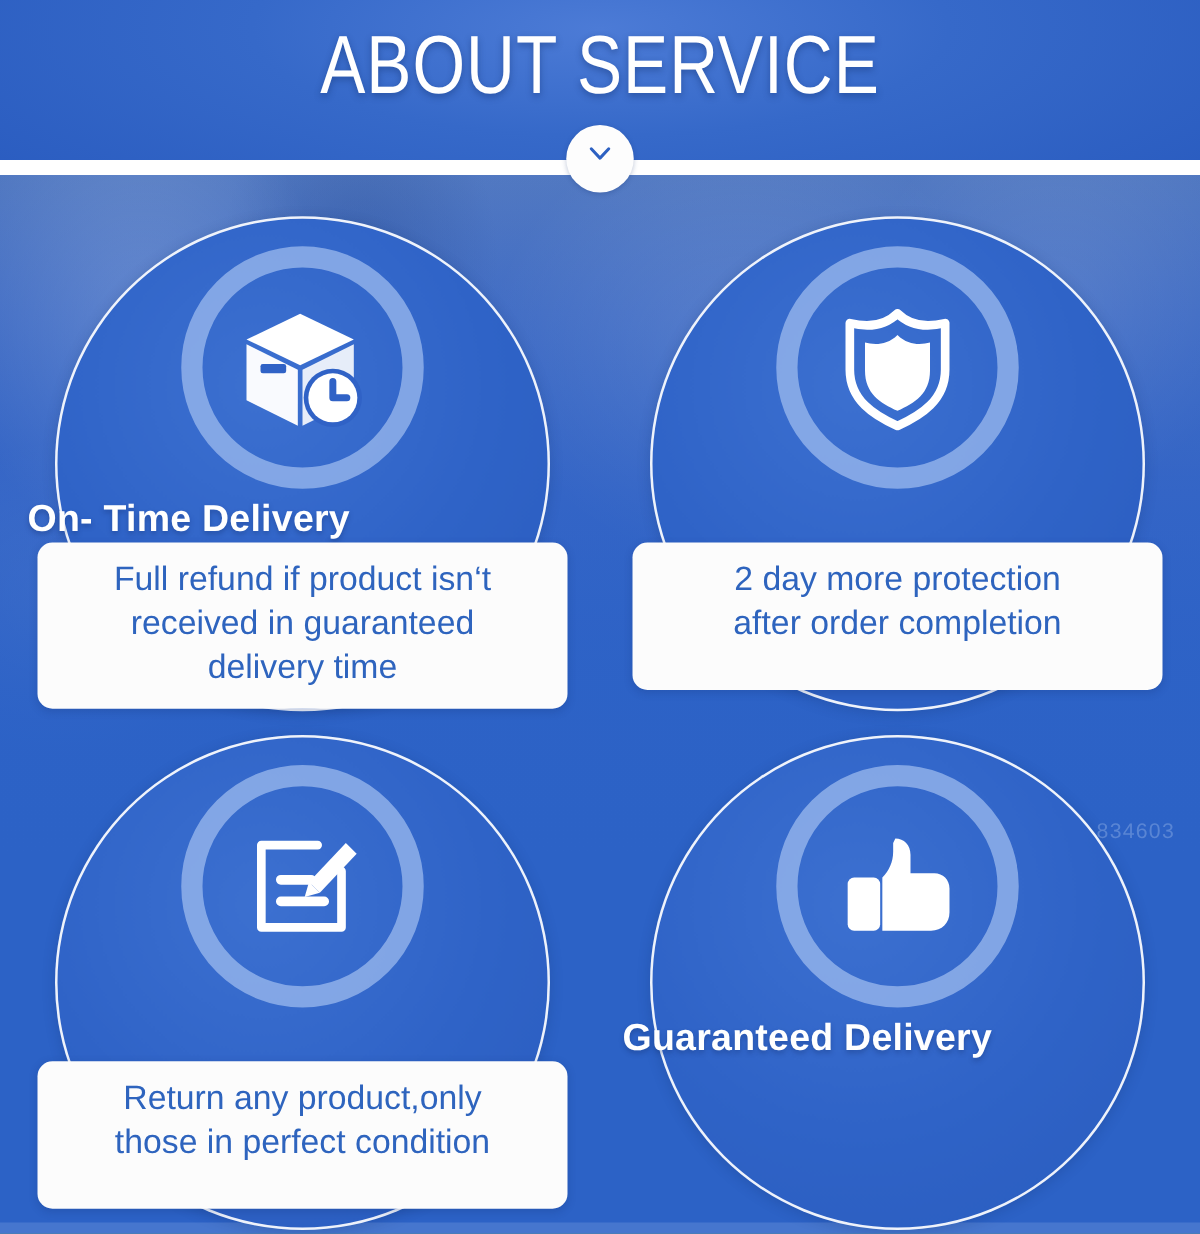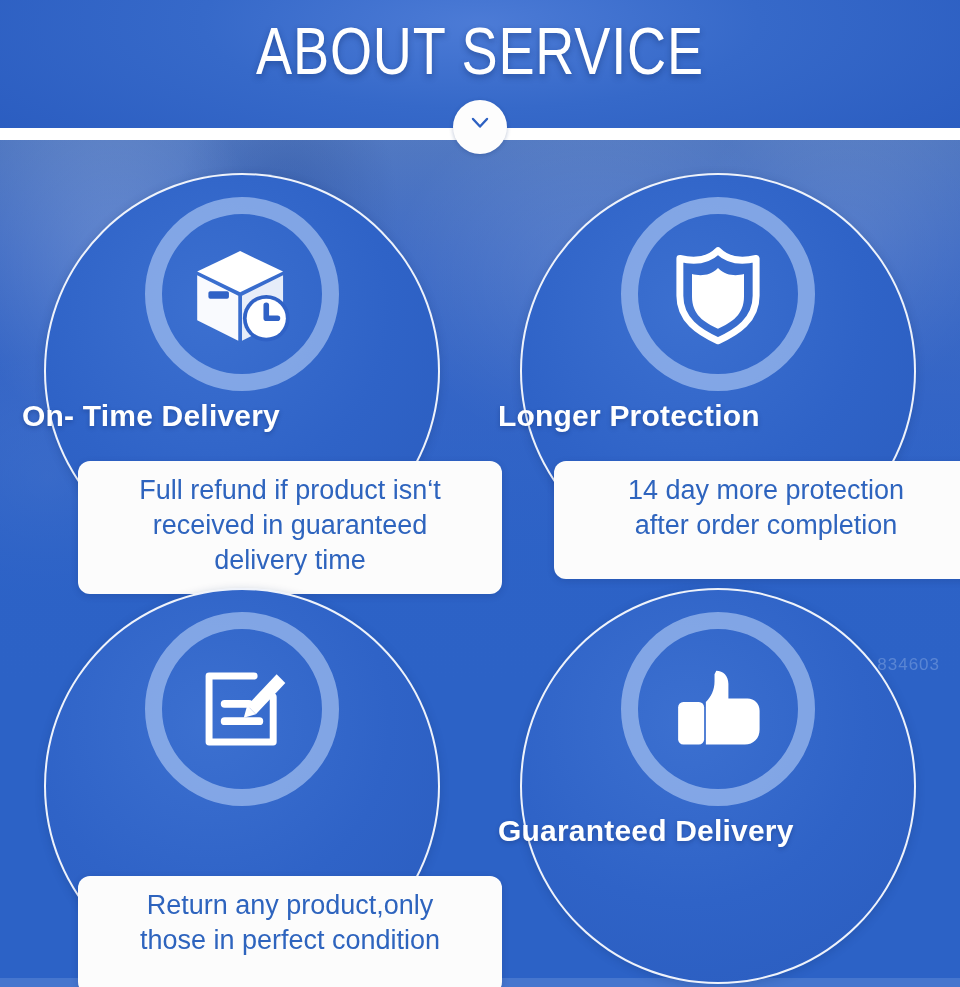--- a/index.html
+++ b/index.html
@@ -178,29 +178,28 @@
     line-height: 38px;
     font-weight: bold;
     letter-spacing: 0.2px;
     text-shadow: 0 2px 4px rgba(16,44,104,0.35);
     white-space: nowrap;
   }
 
   .note {
     position: absolute;
     left: 8px;
-    top: 296px;
+    top: 269px;
     width: 424px;
     min-height: 118px;
     background: #FCFCFC;
     border-radius: 12px;
     box-shadow: 0 2px 7px rgba(14,40,98,0.20);
     padding: 12px 10px 16px;
     box-sizing: border-box;
-    margin-left: 48px;
   }
   .note-text {
     color: #2E64BE;
     font-size: 27px;
     line-height: 35px;
     text-align: center;
     font-weight: 400;
     white-space: pre-line;
   }
 
@@ -271,23 +270,22 @@
       <div class="disc"></div>
       <div class="icon-ring"></div>
       <div class="icon-wrap">
         <svg viewBox="0 0 120 120" width="104" height="104" aria-hidden="true">
           <path d="M60 10 C74 24 92 22 104 19 L104 62 C104 90 82 104 60 114
                    C38 104 16 90 16 62 L16 19 C28 22 46 24 60 10 Z" fill="none" stroke="#FFFFFF" stroke-width="8" stroke-linejoin="round"></path>
           <path d="M60 30 C70 40 82 39 90 37 L90 63 C90 84 76 93 60 100
                    C44 93 30 84 30 63 L30 37 C38 39 50 40 60 30 Z" fill="#FFFFFF"></path>
         </svg>
       </div>
-      <div class="card-title">Longer Protection</div>
       <div class="note">
-        <div class="note-text">14 day more protection
+        <div class="note-text">2 day more protection
 after order  completion</div>
       </div>
     </div>
 
     <div class="card c2">
       <div class="disc"></div>
       <div class="icon-ring"></div>
       <div class="icon-wrap">
         <svg viewBox="0 0 120 120" width="104" height="104" aria-hidden="true">
           <path d="M22 22 L74 22 M96 46 L96 98 L22 98 L22 22" fill="none" stroke="#FFFFFF" stroke-width="8" stroke-linecap="round" stroke-linejoin="round"></path>

